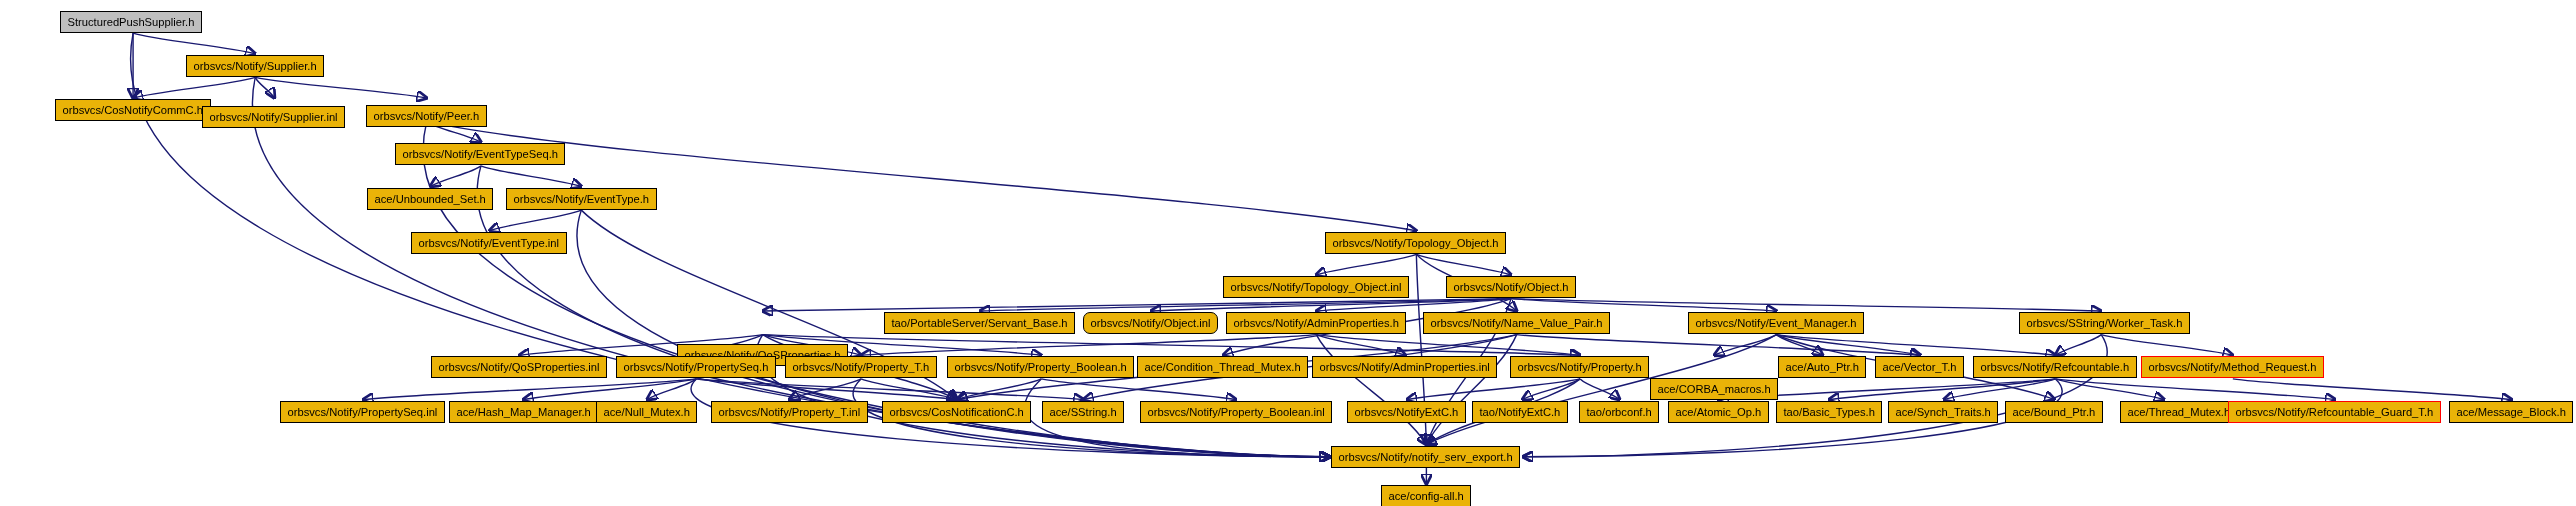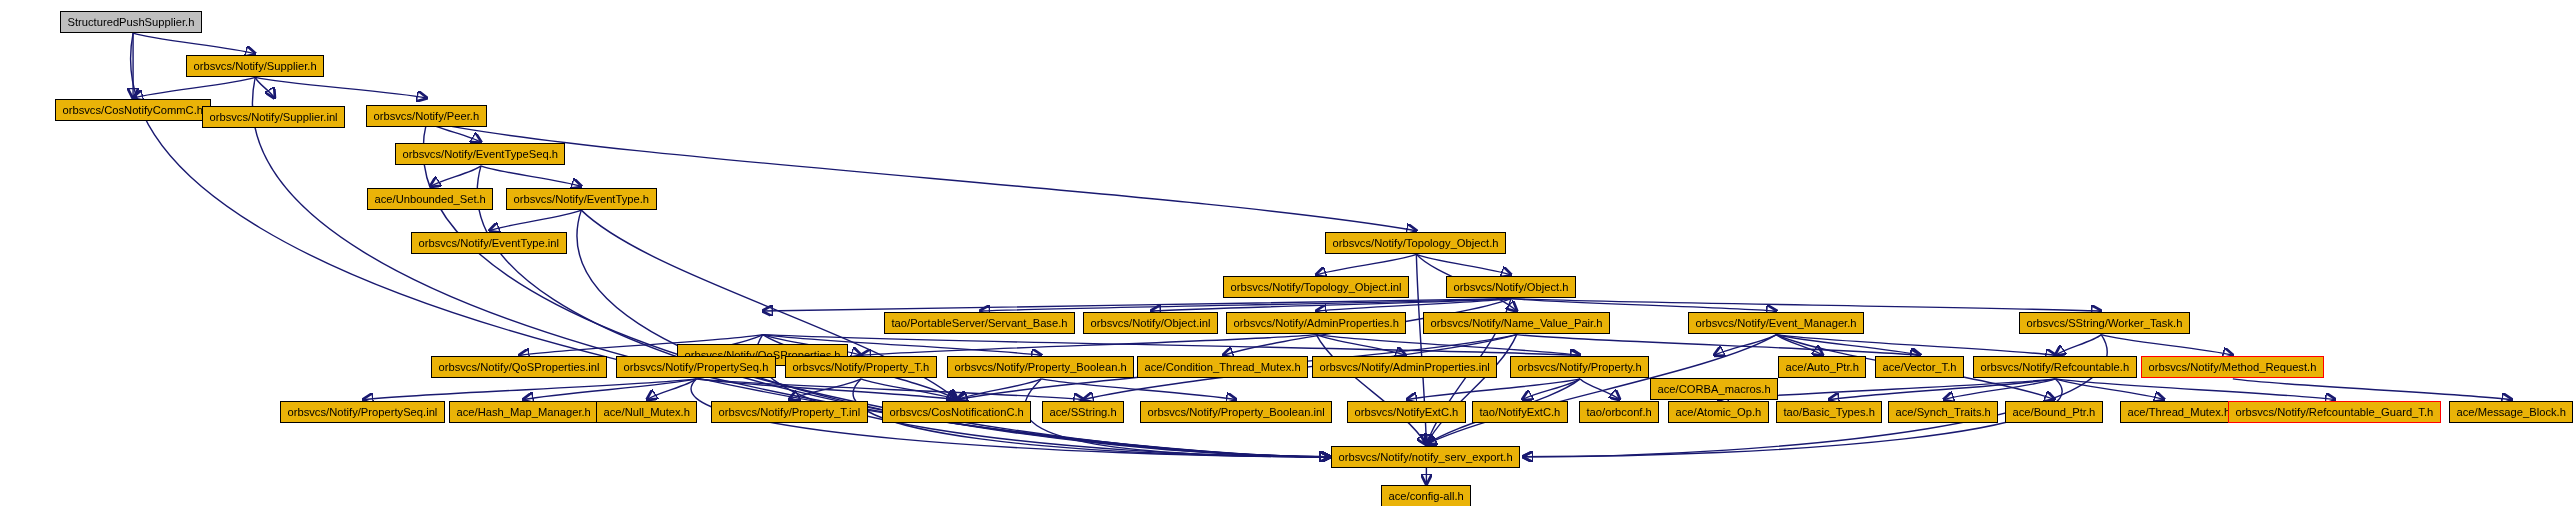--- a/index.html
+++ b/index.html
@@ -126,21 +126,21 @@
       <div class="node" style="left: 366px; top: 105px;">orbsvcs/Notify/Peer.h</div>
       <div class="node" style="left: 395px; top: 143px;">orbsvcs/Notify/EventTypeSeq.h</div>
       <div class="node" style="left: 367px; top: 188px;">ace/Unbounded_Set.h</div>
       <div class="node" style="left: 506px; top: 188px;">orbsvcs/Notify/EventType.h</div>
       <div class="node" style="left: 411px; top: 232px;">orbsvcs/Notify/EventType.inl</div>
       <div class="node" style="left: 1325px; top: 232px;">orbsvcs/Notify/Topology_Object.h</div>
       <div class="node" style="left: 1223px; top: 276px;">orbsvcs/Notify/Topology_Object.inl</div>
       <div class="node" style="left: 1446px; top: 276px;">orbsvcs/Notify/Object.h</div>
       <div class="node" style="left: 677px; top: 312px; margin-top: 32px;">orbsvcs/Notify/QoSProperties.h</div>
       <div class="node" style="left: 884px; top: 312px;">tao/PortableServer/Servant_Base.h</div>
-      <div class="node" style="left: 1083px; top: 312px;">orbsvcs/Notify/Object.inl</div>
+      <div class="node" style="left: 1083px; top: 312px; border-radius: 7px;">orbsvcs/Notify/Object.inl</div>
       <div class="node" style="left: 1226px; top: 312px;">orbsvcs/Notify/AdminProperties.h</div>
       <div class="node" style="left: 1423px; top: 312px;">orbsvcs/Notify/Name_Value_Pair.h</div>
       <div class="node" style="left: 1688px; top: 312px;">orbsvcs/Notify/Event_Manager.h</div>
       <div class="node" style="left: 2019px; top: 312px;">orbsvcs/SString/Worker_Task.h</div>
       <div class="node" style="left: 431px; top: 356px;">orbsvcs/Notify/QoSProperties.inl</div>
       <div class="node" style="left: 616px; top: 356px;">orbsvcs/Notify/PropertySeq.h</div>
       <div class="node" style="left: 785px; top: 356px;">orbsvcs/Notify/Property_T.h</div>
       <div class="node" style="left: 947px; top: 356px;">orbsvcs/Notify/Property_Boolean.h</div>
       <div class="node" style="left: 1137px; top: 356px;">ace/Condition_Thread_Mutex.h</div>
       <div class="node" style="left: 1312px; top: 356px;">orbsvcs/Notify/AdminProperties.inl</div>

